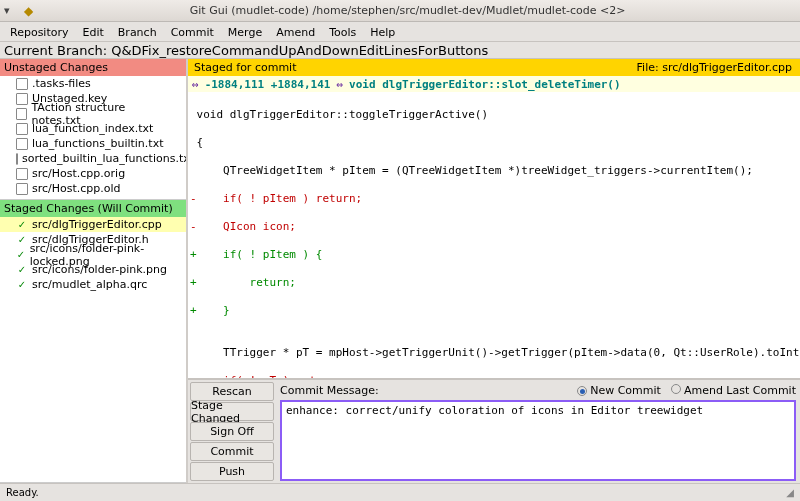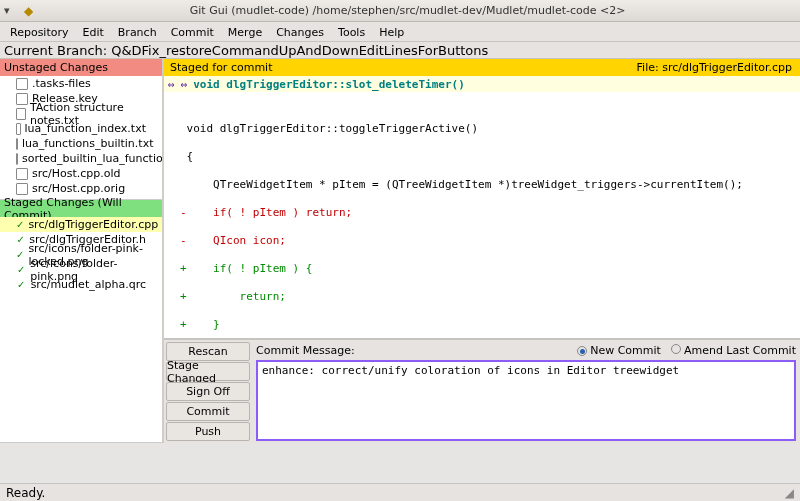--- a/index.html
+++ b/index.html
@@ -7,117 +7,117 @@
 .titlebar { height: 22px; background: linear-gradient(#efebe7, #ddd8d3); border-bottom: 1px solid #bdb9b5; display: flex; align-items: center; padding: 0 4px; font-size: 11px; color: #444; }
 .titlebar .tb-left { width: 20px; }
 .titlebar .tb-icon { margin-right: 6px; color: #b58900; font-size: 12px; }
 .titlebar .tb-title { flex: 1; text-align: center; font-weight: normal; color: #333; }
 .titlebar .tb-right { width: 20px; }
 .menubar { height: 20px; background: #e6e3e0; border-bottom: 1px solid #c7c3bf; display: flex; align-items: flex-end; padding: 0 4px; gap: 2px; }
 .menubar span { padding: 2px 6px; cursor: default; }
 .branchbar { height: 17px; background: #e6e3e0; border-bottom: 1px solid #c7c3bf; display: flex; align-items: center; padding: 0 4px; font-size: 13px; }
 .branchbar .lbl { margin-right: 4px; }
 .main { flex: 1; display: flex; min-height: 0; }
-.leftcol { width: 164px; display: flex; flex-direction: column; border-right: 2px solid #d0ccc8; }
+.leftcol { width: 188px; display: flex; flex-direction: column; border-right: 2px solid #d0ccc8; }
 .panel-hdr { height: 17px; display: flex; align-items: center; padding: 0 4px; font-size: 11px; }
 .panel-hdr.unstaged { background: #f28b82; }
 .panel-hdr.staged { background: #7fe07f; }
 .filelist { flex: 1; background: #fff; overflow-y: auto; border-bottom: 1px solid #ccc; }
 .filelist .item { display: flex; align-items: center; padding: 1px 16px; gap: 4px; font-size: 11px; height: 15px; }
 .filelist .item.sel { background: #ffffb0; }
 .fi { width: 12px; height: 12px; display: inline-block; font-size: 10px; line-height: 12px; text-align: center; }
 .fi.doc { border: 1px solid #888; background: #fff; border-radius: 1px; font-size: 8px; }
 .fi.chk { color: #0a8a0a; font-weight: bold; }
 .rightcol { flex: 1; display: flex; flex-direction: column; min-width: 0; }
 .diffhdr { height: 17px; background: #ffd400; display: flex; align-items: center; font-size: 11px; }
 .diffhdr .lbl { padding: 0 6px; }
 .diffhdr .fname { margin-left: auto; padding: 0 8px; }
 .hunkline { height: 16px; background: #ffffe0; display: flex; align-items: center; font-family: monospace; font-size: 11px; padding: 0 4px; gap: 6px; }
 .hunkline .arrows { color: #6b2fa0; font-weight: bold; }
 .hunkline .nums { color: #008080; font-weight: bold; }
 .hunkline .at { color: #6b2fa0; font-weight: bold; }
 .hunkline .fn { color: #008080; font-weight: bold; }
-.diffview { flex: 1; background: #fff; font-family: monospace; font-size: 11px; line-height: 14px; overflow: hidden; padding: 16px; white-space: pre; }
+.diffview { flex: 1; background: #fff; font-family: monospace; font-size: 11px; line-height: 14px; overflow: hidden; padding: 2px; white-space: pre; }
 .dl { display: block; }
 .dl.ctx { color: #000; }
 .dl.del { color: #c00000; }
 .dl.add { color: #008a00; }
 .bottom { display: flex; border-top: 2px solid #c7c3bf; background: #e6e3e0; }
 .btncol { width: 88px; display: flex; flex-direction: column; padding: 2px; gap: 1px; }
 .btn { height: 19px; background: #e9e6e2; border: 1px solid #b8b4b0; border-radius: 2px; font-size: 11px; display: flex; align-items: center; justify-content: center; cursor: default; }
 .commitarea { flex: 1; display: flex; flex-direction: column; padding: 2px 4px; }
 .commitarea .row1 { display: flex; align-items: center; font-size: 11px; gap: 10px; height: 16px; }
 .commitarea .row1 .spacer { flex: 1; }
 .radio { width: 10px; height: 10px; border: 1px solid #888; border-radius: 50%; display: inline-flex; align-items: center; justify-content: center; margin-right: 3px; }
 .radio.on::after { content: ""; width: 5px; height: 5px; background: #2b5fb3; border-radius: 50%; }
 .msgbox { flex: 1; background: #fff; border: 2px solid #8b5cf6; margin-top: 2px; padding: 2px 4px; font-size: 11px; font-family: monospace; }
-.statusbar { height: 18px; background: #e6e3e0; border-top: 1px solid #c7c3bf; display: flex; align-items: center; padding: 0 6px; font-size: 12px; margin-top: 40px; }
+.statusbar { height: 18px; background: #e6e3e0; border-top: 1px solid #c7c3bf; display: flex; align-items: center; padding: 0 6px; font-size: 10px; }
 .statusbar .grip { margin-left: auto; color: #888; }
 </style>
 </head>
 <body>
 
 <div class="titlebar">
   <span class="tb-left">▾</span>
   <span class="tb-icon">◆</span>
   <span class="tb-title">Git Gui (mudlet-code) /home/stephen/src/mudlet-dev/Mudlet/mudlet-code &lt;2&gt;</span>
   <span class="tb-right"></span>
 </div>
 
 <div class="menubar">
   <span>Repository</span>
   <span>Edit</span>
   <span>Branch</span>
   <span>Commit</span>
   <span>Merge</span>
-  <span>Changes</span>
+  <span>Amend</span>
   <span>Tools</span>
   <span>Help</span>
 </div>
 
 <div class="branchbar">
   <span class="lbl">Current Branch:</span>
   <span>Q&amp;DFix_restoreCommandUpAndDownEditLinesForButtons</span>
 </div>
 
 <div class="main">
   <div class="leftcol">
     <div class="panel-hdr unstaged">Unstaged Changes</div>
     <div class="filelist" id="unstaged-list" style="height:124px;flex:none">
         <div class="item">
           <span class="fi doc"></span>
           <span>.tasks-files</span>
         </div>
         <div class="item">
           <span class="fi doc"></span>
-          <span>Release.key</span>
+          <span>Unstaged.key</span>
         </div>
         <div class="item">
           <span class="fi doc"></span>
           <span>TAction structure notes.txt</span>
         </div>
         <div class="item">
           <span class="fi doc"></span>
           <span>lua_function_index.txt</span>
         </div>
         <div class="item">
           <span class="fi doc"></span>
           <span>lua_functions_builtin.txt</span>
         </div>
         <div class="item">
           <span class="fi doc"></span>
           <span>sorted_builtin_lua_functions.txt</span>
         </div>
         <div class="item">
           <span class="fi doc"></span>
+          <span>src/Host.cpp.orig</span>
+        </div>
+        <div class="item">
+          <span class="fi doc"></span>
           <span>src/Host.cpp.old</span>
-        </div>
-        <div class="item">
-          <span class="fi doc"></span>
-          <span>src/Host.cpp.orig</span>
         </div>
       </div>
     <div class="panel-hdr staged">Staged Changes (Will Commit)</div>
     <div class="filelist" id="staged-list">
         <div class="item sel">
           <span class="fi chk">✓</span>
           <span>src/dlgTriggerEditor.cpp</span>
         </div>
         <div class="item">
           <span class="fi chk">✓</span>
@@ -140,20 +140,21 @@
   <div class="rightcol">
     <div class="diffhdr">
       <span class="lbl">Staged for commit</span>
       <span class="fname">
         <span>File:</span>
         <span>src/dlgTriggerEditor.cpp</span>
       </span>
     </div>
     <div class="hunkline">
       <span class="arrows">⇔</span>
+      <span class="nums">-1884,111 +1884,141</span>
       <span class="at">⇔</span>
       <span class="fn">void dlgTriggerEditor::slot_deleteTimer()</span>
     </div>
     <div class="diffview" id="diffview"><span class="dl ctx"></span>
 <span class="dl ctx"> void dlgTriggerEditor::toggleTriggerActive()</span>
 <span class="dl ctx"> {</span>
 <span class="dl ctx">     QTreeWidgetItem * pItem = (QTreeWidgetItem *)treeWidget_triggers-&gt;currentItem();</span>
 <span class="dl del">-    if( ! pItem ) return;</span>
 <span class="dl del">-    QIcon icon;</span>
 <span class="dl add">+    if( ! pItem ) {</span>

